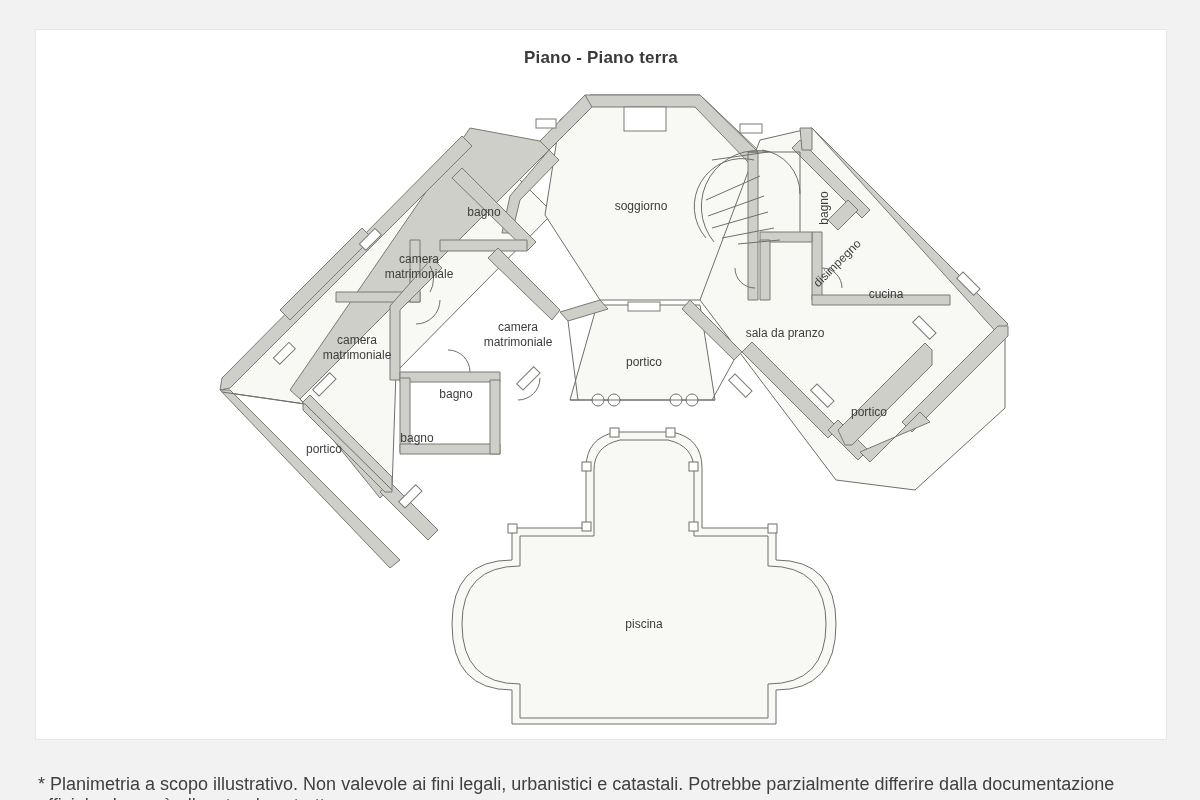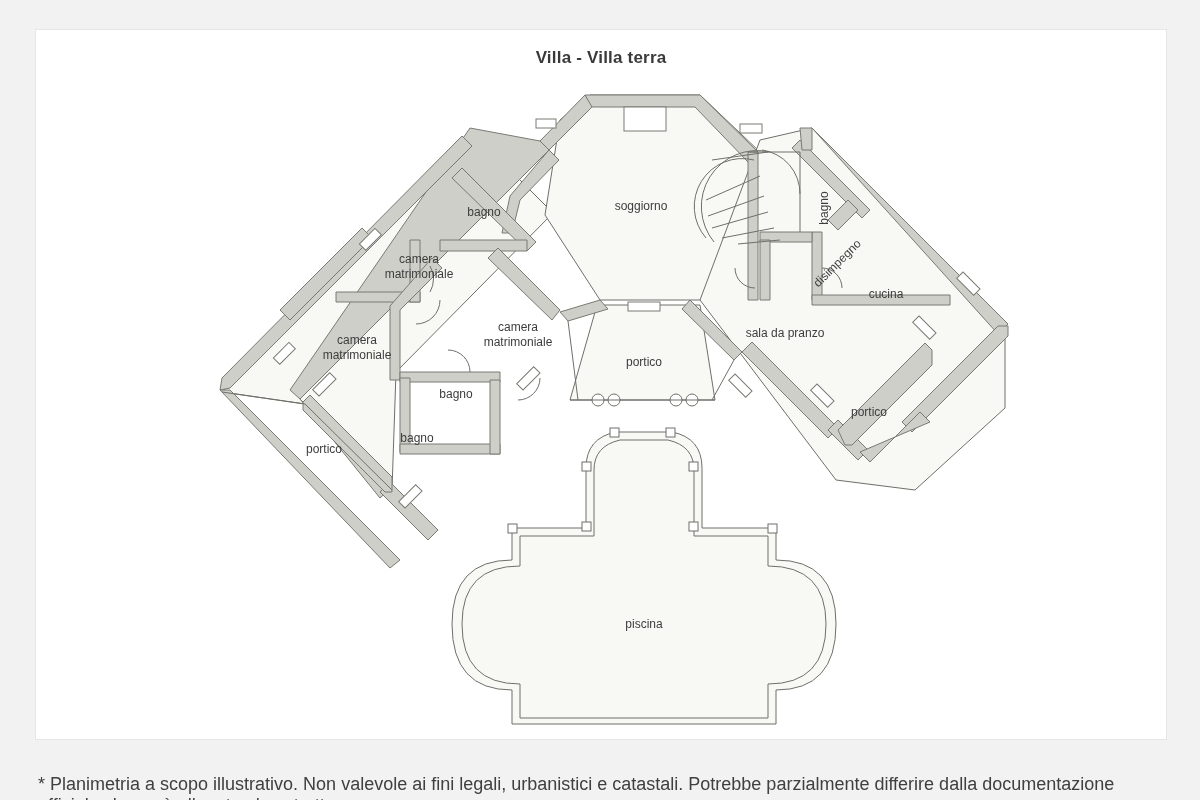--- a/index.html
+++ b/index.html
@@ -52,21 +52,21 @@
     font-family: "Liberation Sans", sans-serif;
     font-size: 12px;
     fill: #3d3d3d;
   }
 </style>
 </head>
 <body>
 
 <div id="page">
   <div id="sheet">
-    <div id="title">Villa - Villa terra</div>
+    <div id="title">Piano - Piano terra</div>
   </div>
 
   <svg id="plan-svg" width="1200" height="800" viewBox="0 0 1200 800">
 
     <defs>
       <g id="wallstyle"></g>
     </defs>
 
     <g fill="#f8f8f5" stroke="#6f6f6a" stroke-width="1">
 

